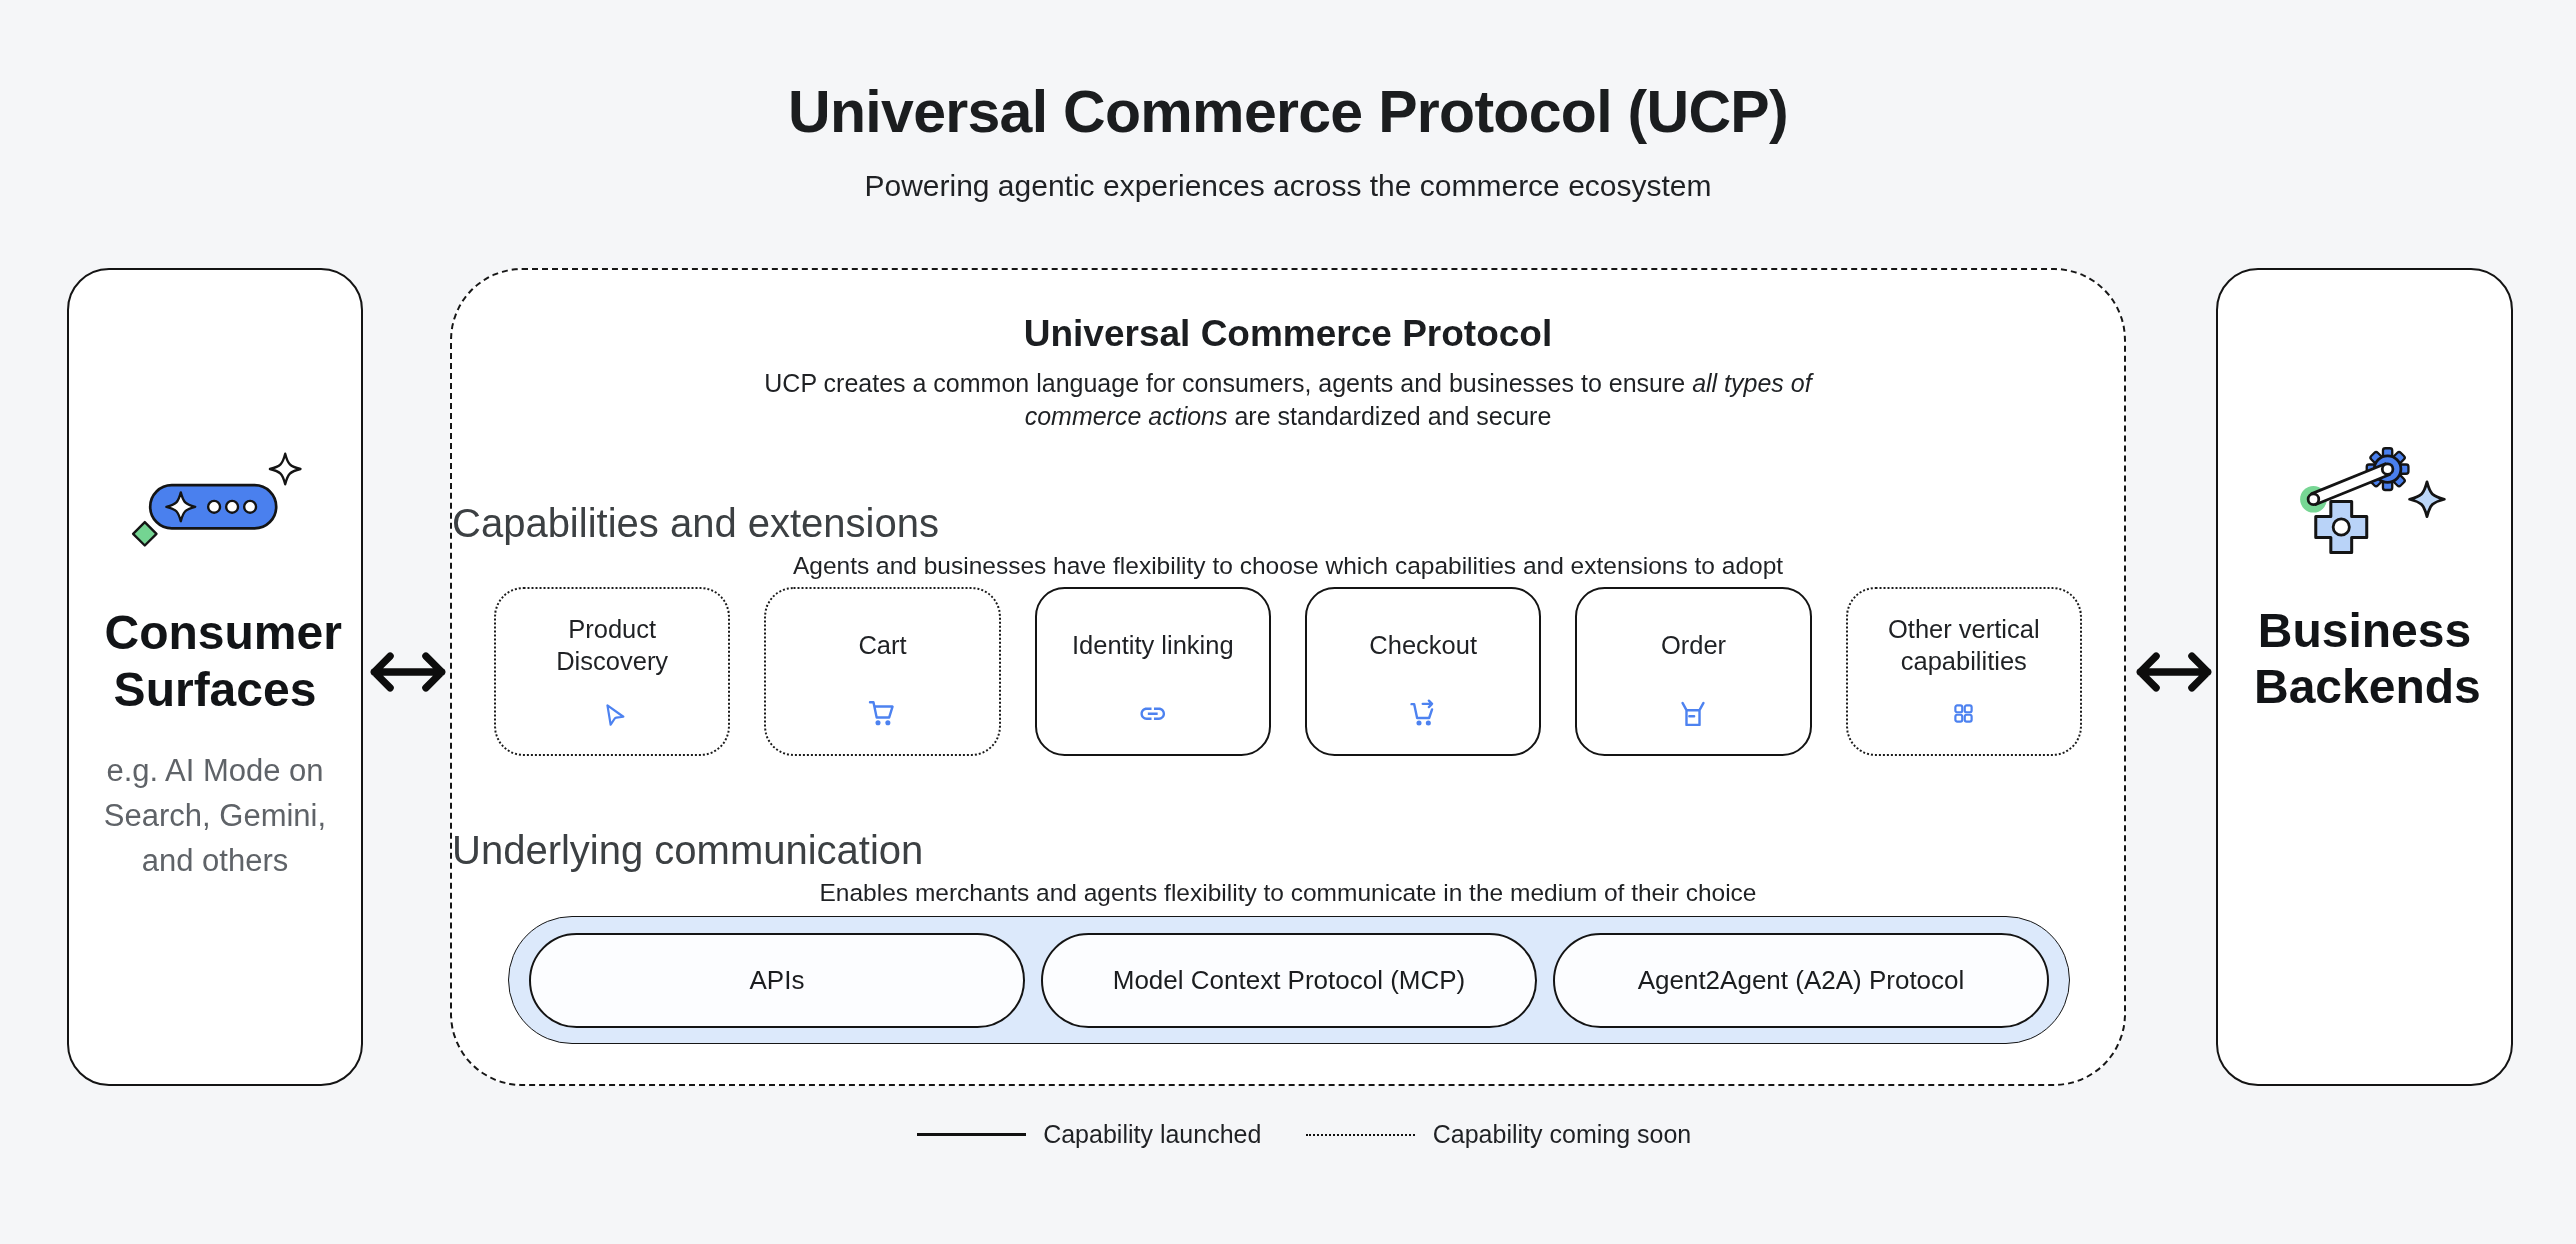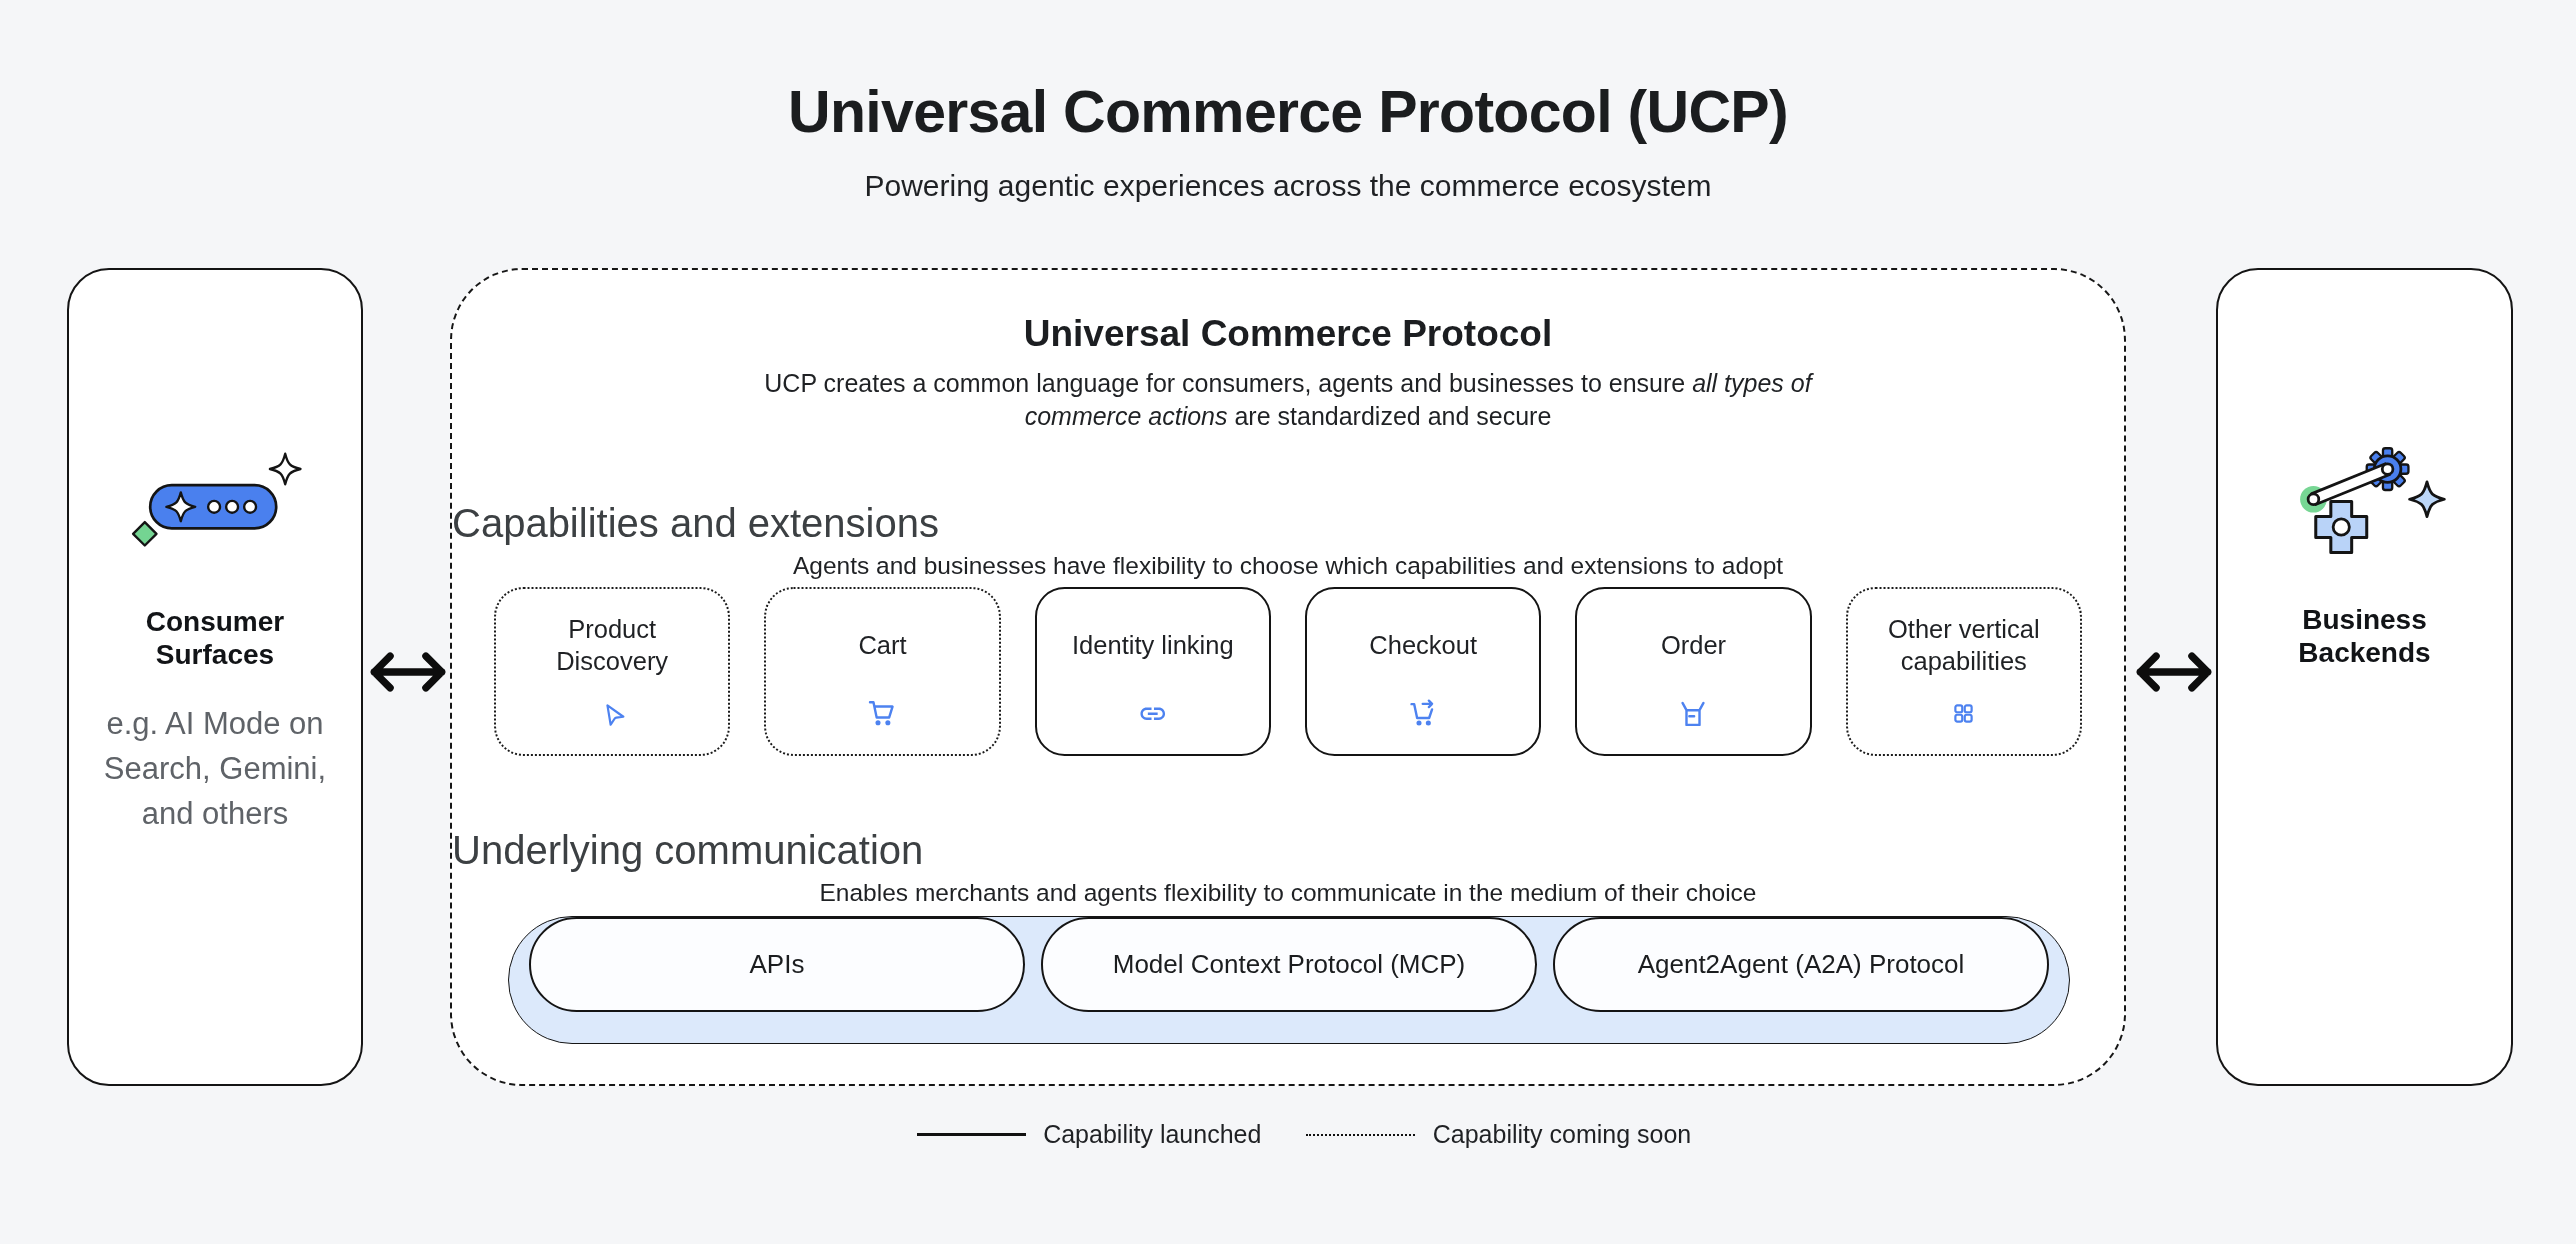--- a/index.html
+++ b/index.html
@@ -22,21 +22,21 @@
   .header{position:absolute;top:0;left:0;width:100%;text-align:center}
   .header h1{margin-top:78px;font-size:59px;font-weight:600;letter-spacing:-0.7px;color:#1b1d1f}
   .header .subtitle{margin-top:23px;font-size:30px;font-weight:400;color:#1f2124}
 
   
   .panel{position:absolute;top:268px;height:818px;background:var(--surface,#fff);
     border:2px solid var(--border,#141414);border-radius:42px;
     display:flex;flex-direction:column;align-items:center;text-align:center}
   .panel.left{left:67px;width:296px}
   .panel.right{left:2216px;width:297px}
-  .panel-title{font-size:28px;font-weight:700;line-height:1.18;color:#121417;max-width:221px}
+  .panel-title{font-size:48px;font-weight:700;line-height:1.18;color:#121417;max-width:221px}
   .panel-desc{font-size:31px;line-height:1.45;color:var(--muted-gray,#5f6368);max-width:228px}
   .panel.left .panel-icon{margin-top:181px}
   .panel.left .panel-title{margin-top:44px}
   .panel.left .panel-desc{margin-top:31px}
   .panel.right .panel-icon{margin-top:169px}
   .panel.right .panel-title{margin-top:32px}
   .panel.right .panel-desc{margin-top:29.5px}
 
   
   .arrow{position:absolute;top:648px;width:86px;height:48px}
@@ -68,21 +68,21 @@
   .cap.dotted{border:2.3px dotted #1a1a1a}
   .cap.solid{border:2.7px solid var(--border,#141414)}
   .cap-label{height:67px;display:flex;align-items:center;justify-content:center;
     text-align:center;font-size:25.5px;line-height:1.25;color:#1f2124;max-width:188px}
   .cap-icon{height:34px;display:flex;align-items:center;justify-content:center;
     color:var(--accent-blue,#4d82f0)}
 
   
   .comm-band{position:absolute;left:56px;top:646px;width:1562px;height:128px;
     background:var(--light-blue-fill,#dce9fb);border:1.7px solid #161616;border-radius:64px;
-    display:flex;align-items:flex-start;gap:16px;padding:0 20px}
+    display:flex;align-items:center;gap:16px;padding:0 20px}
   .pill{flex:1;height:95px;border-radius:48px;background:#fcfdff;
     border:2.7px solid var(--border,#141414);
     display:flex;align-items:center;justify-content:center;font-size:26px;color:#1b1d1f}
 
   
   .legend{position:absolute;top:1120px;left:16px;width:100%;
     display:flex;justify-content:center;align-items:flex-end;gap:45px}
   .legend-item{display:flex;align-items:center;gap:17.4px;font-size:25px;color:#1f2124}
   .legend-line{width:109px;height:0}
   .legend-line.solid{border-top:3.4px solid #111}

